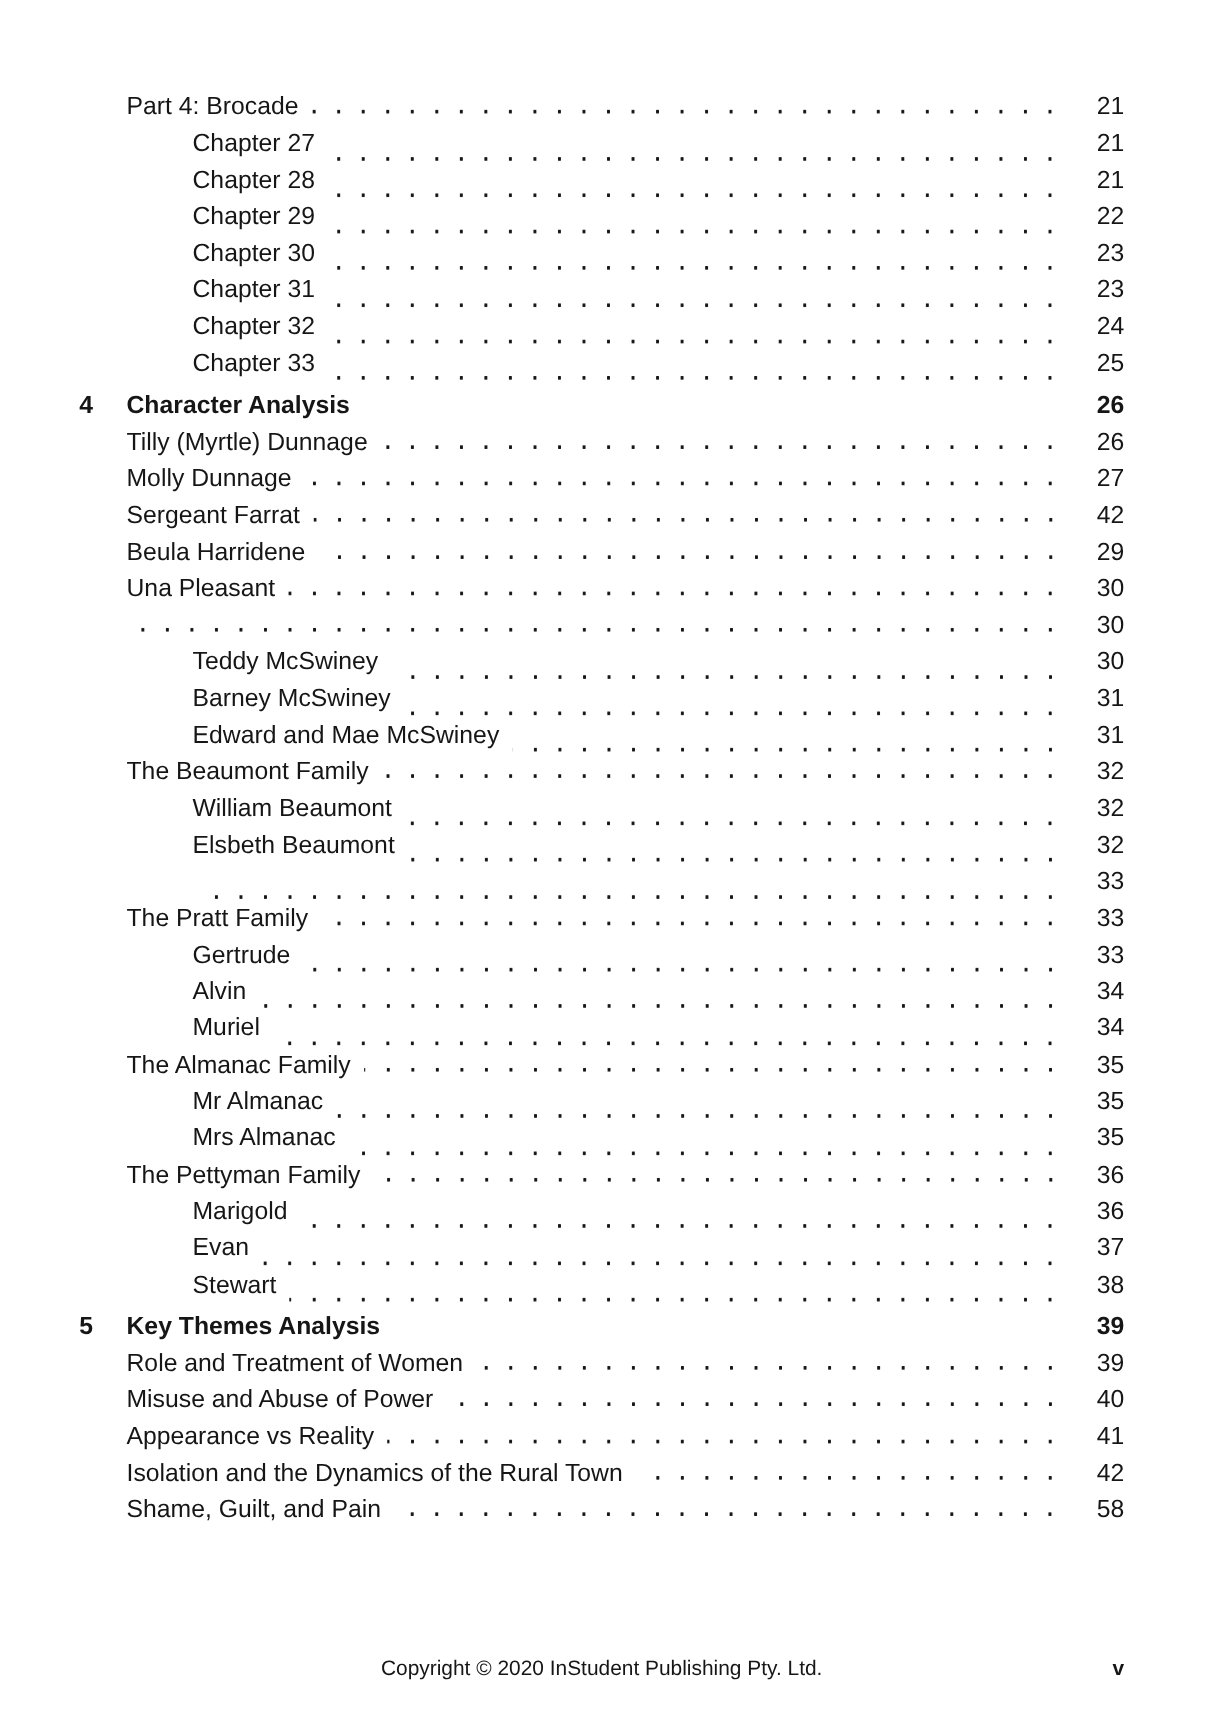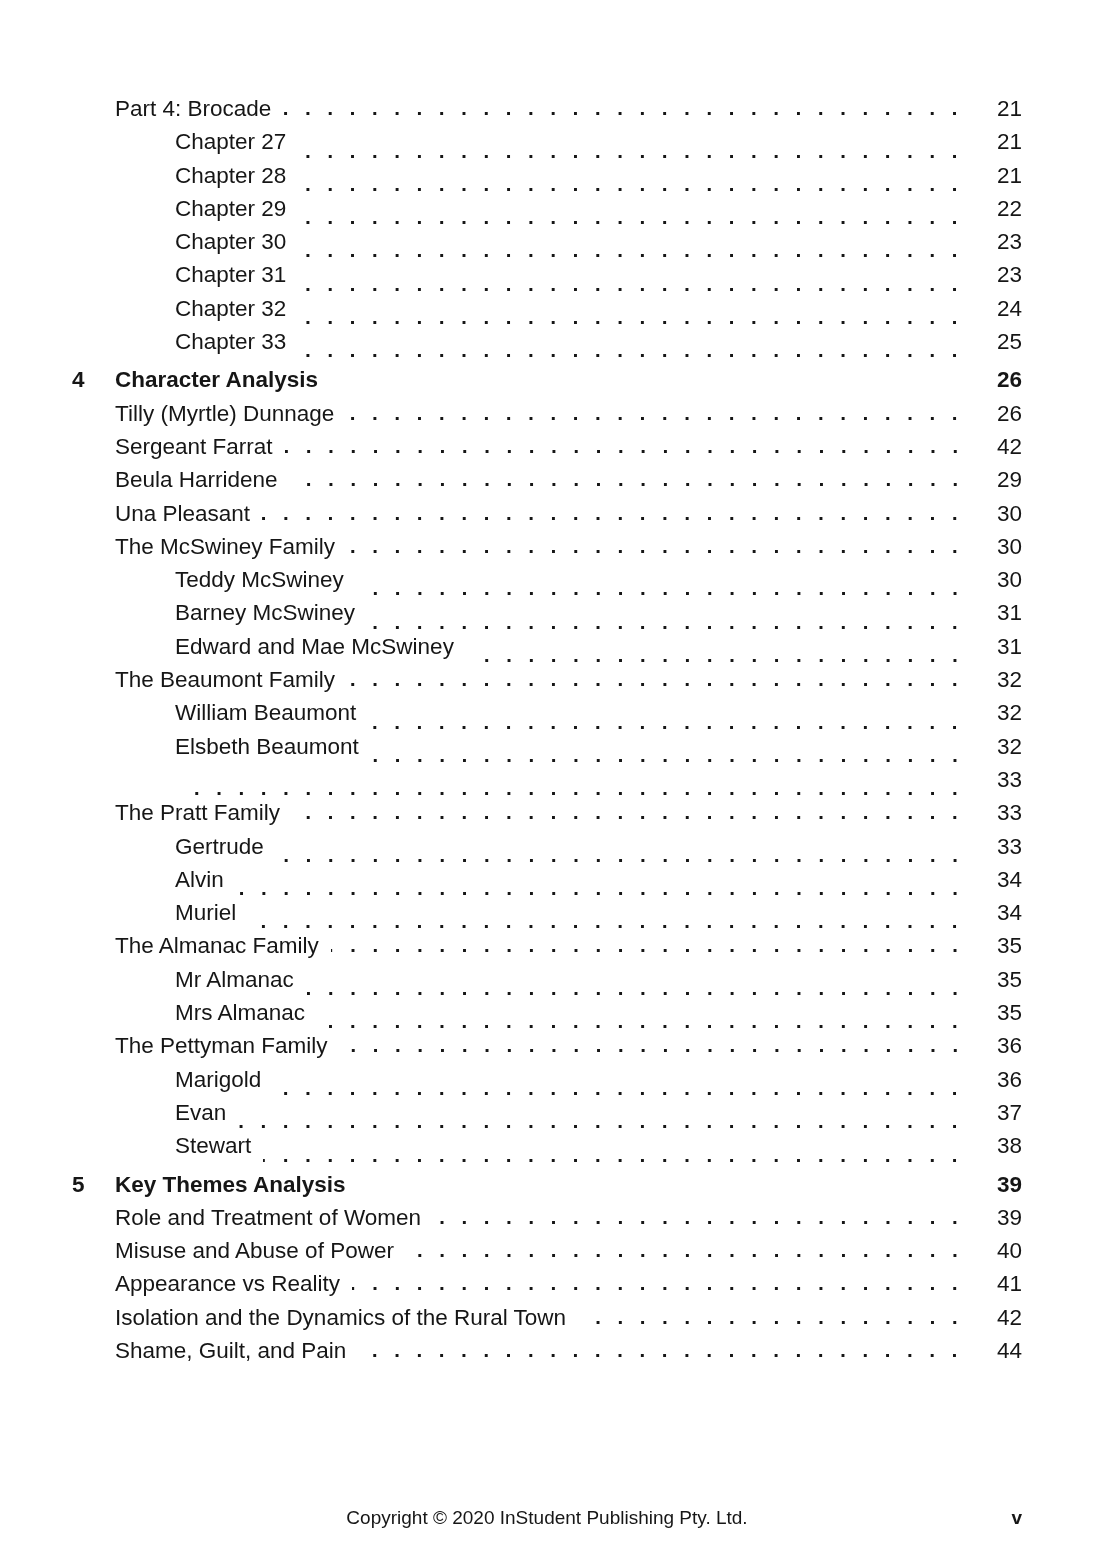--- a/index.html
+++ b/index.html
@@ -10,21 +10,21 @@
     width: 1100px;
     height: 1560px;
     background: #ffffff;
     color: #161616;
     font-family: "Liberation Sans", sans-serif;
     position: relative;
     overflow: hidden;
   }
   #toc {
     position: absolute;
-    top: 92px;
+    top: 80px;
     left: 72px;
     right: 78px;
     font-size: 22.5px;
     line-height: 33.3px;
   }
   .row {
     display: flex;
     align-items: baseline;
     white-space: nowrap;
   }
@@ -120,36 +120,40 @@
       <span class="label">Character Analysis</span>
       <span class="leader hidden"></span>
       <span class="pg">26</span>
     </div>
     <div class="row lvl1">
       <span class="label">Tilly (Myrtle) Dunnage</span>
       <span class="leader"></span>
       <span class="pg">26</span>
     </div>
     <div class="row lvl1">
+      <span class="label">Molly Dunnage</span>
+      <span class="leader"></span>
+      <span class="pg">27</span>
+    </div>
+    <div class="row lvl1">
       <span class="label">Sergeant Farrat</span>
       <span class="leader"></span>
       <span class="pg">42</span>
     </div>
     <div class="row lvl1">
       <span class="label">Beula Harridene</span>
       <span class="leader"></span>
       <span class="pg">29</span>
     </div>
     <div class="row lvl1">
       <span class="label">Una Pleasant</span>
       <span class="leader"></span>
       <span class="pg">30</span>
     </div>
     <div class="row lvl1">
-      <span class="label">The McSwiney Family</span>
       <span class="leader"></span>
       <span class="pg">30</span>
     </div>
     <div class="row lvl2">
       <span class="label">Teddy McSwiney</span>
       <span class="leader"></span>
       <span class="pg">30</span>
     </div>
     <div class="row lvl2">
       <span class="label">Barney McSwiney</span>
@@ -257,20 +261,20 @@
       <span class="pg">41</span>
     </div>
     <div class="row lvl1">
       <span class="label">Isolation and the Dynamics of the Rural Town</span>
       <span class="leader"></span>
       <span class="pg">42</span>
     </div>
     <div class="row lvl1">
       <span class="label">Shame, Guilt, and Pain</span>
       <span class="leader"></span>
-      <span class="pg">44</span>
+      <span class="pg">58</span>
     </div>
   </div>
 
 <div id="footer">
   <span>Copyright © 2020 InStudent Publishing Pty. Ltd.</span>
   <span class="folio">v</span>
 </div>
 
 </body></html>

